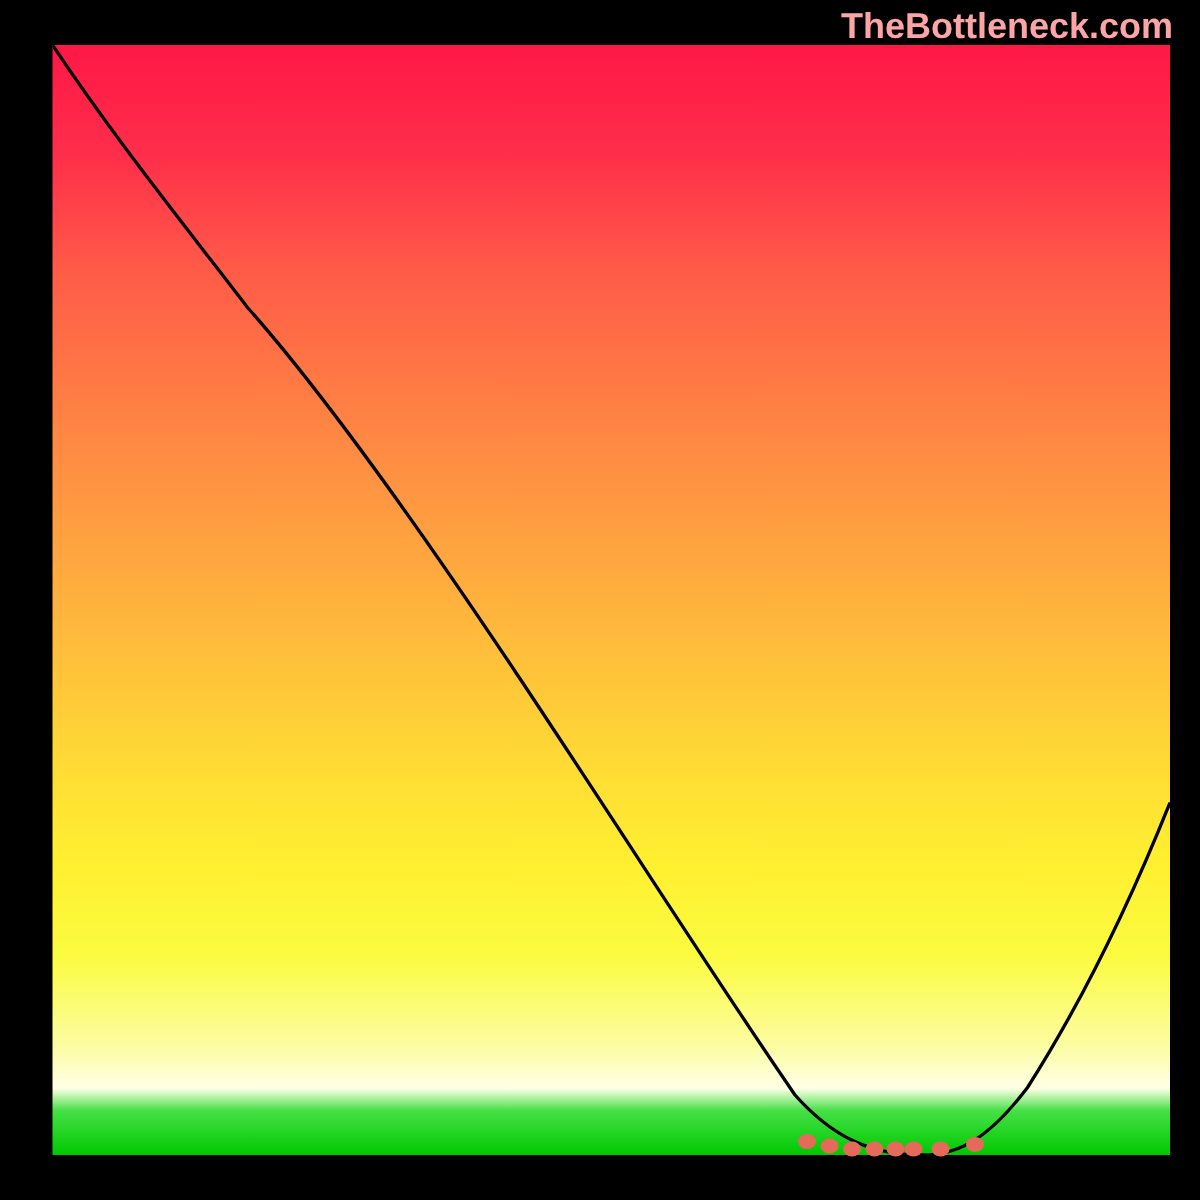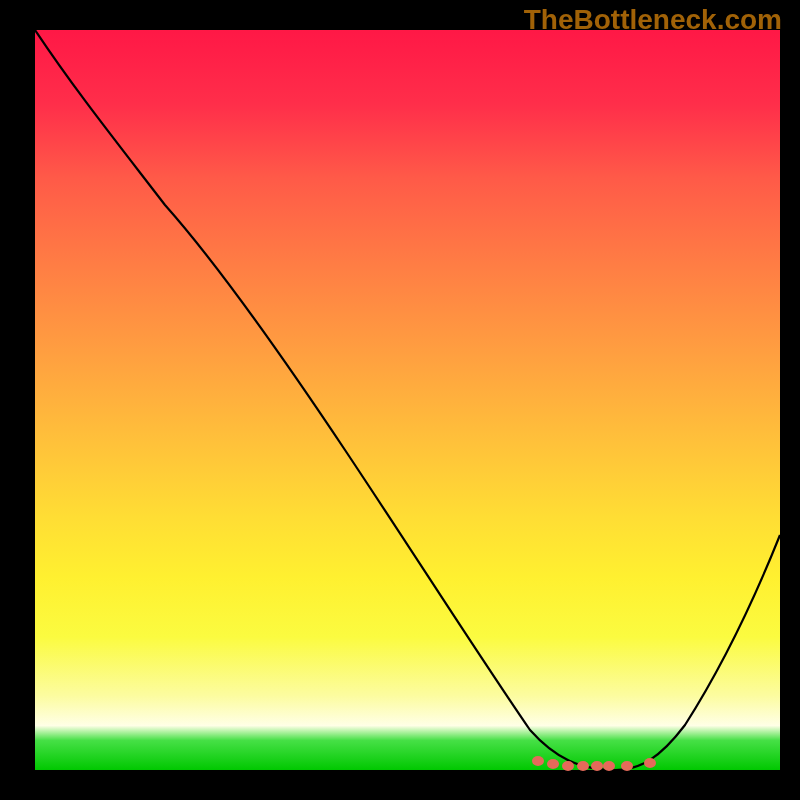--- a/index.html
+++ b/index.html
@@ -7,22 +7,22 @@
     width: 800px;
     height: 800px;
     background: #000;
     position: relative;
     font-family: Arial, sans-serif;
   }
   .watermark {
     position: absolute;
     top: 4px;
     right: 18px;
-    color: #a16207;
-    font-size: 28px;
+    color: #fca5a5;
+    font-size: 24px;
     font-weight: bold;
     z-index: 10;
   }
   .plot-area {
     position: absolute;
     left: 35px;
     top: 30px;
     width: 745px;
     height: 740px;
   }

